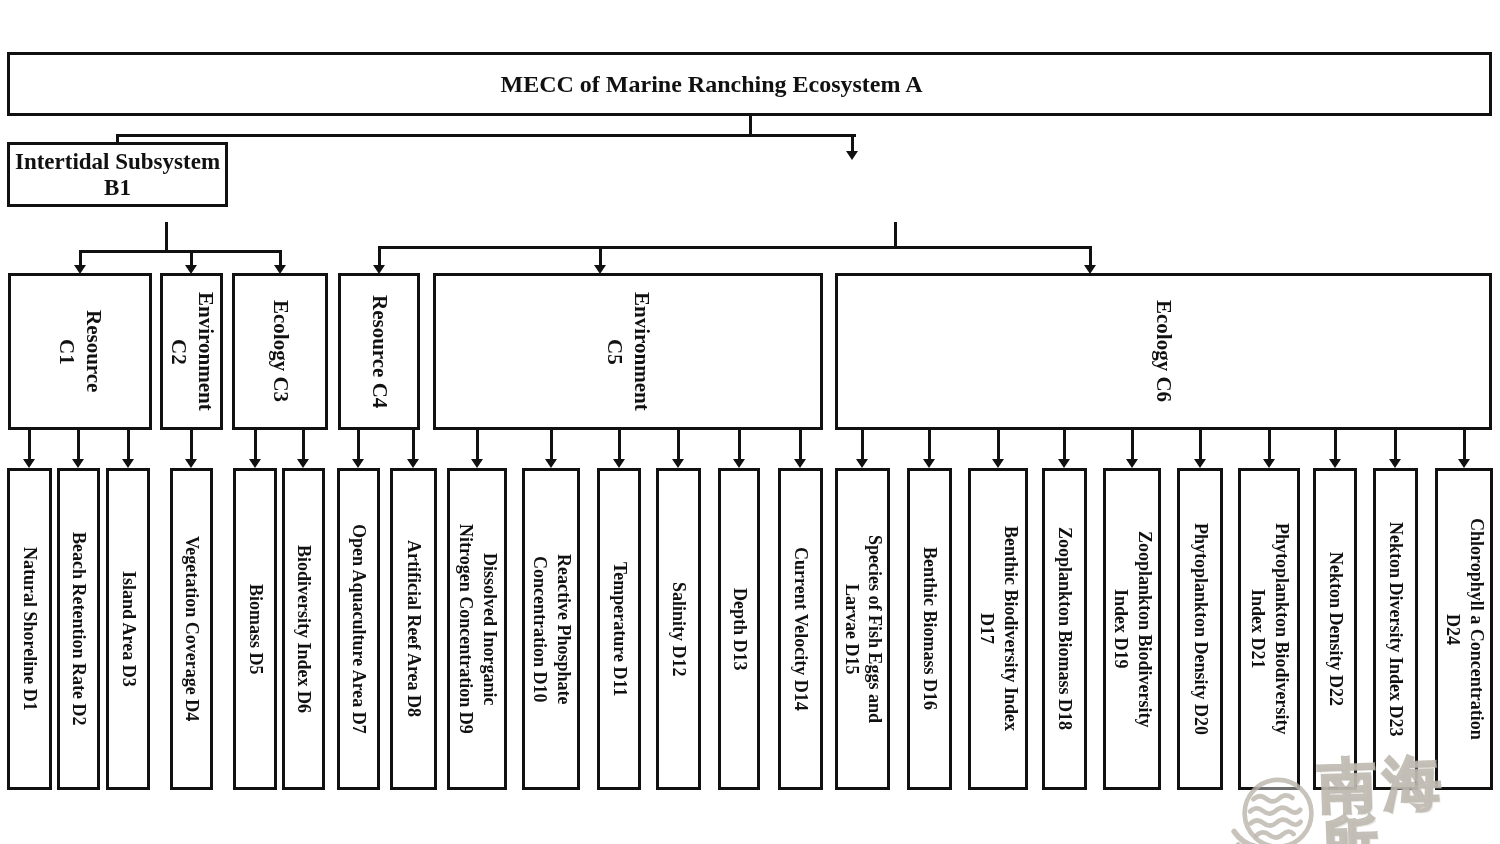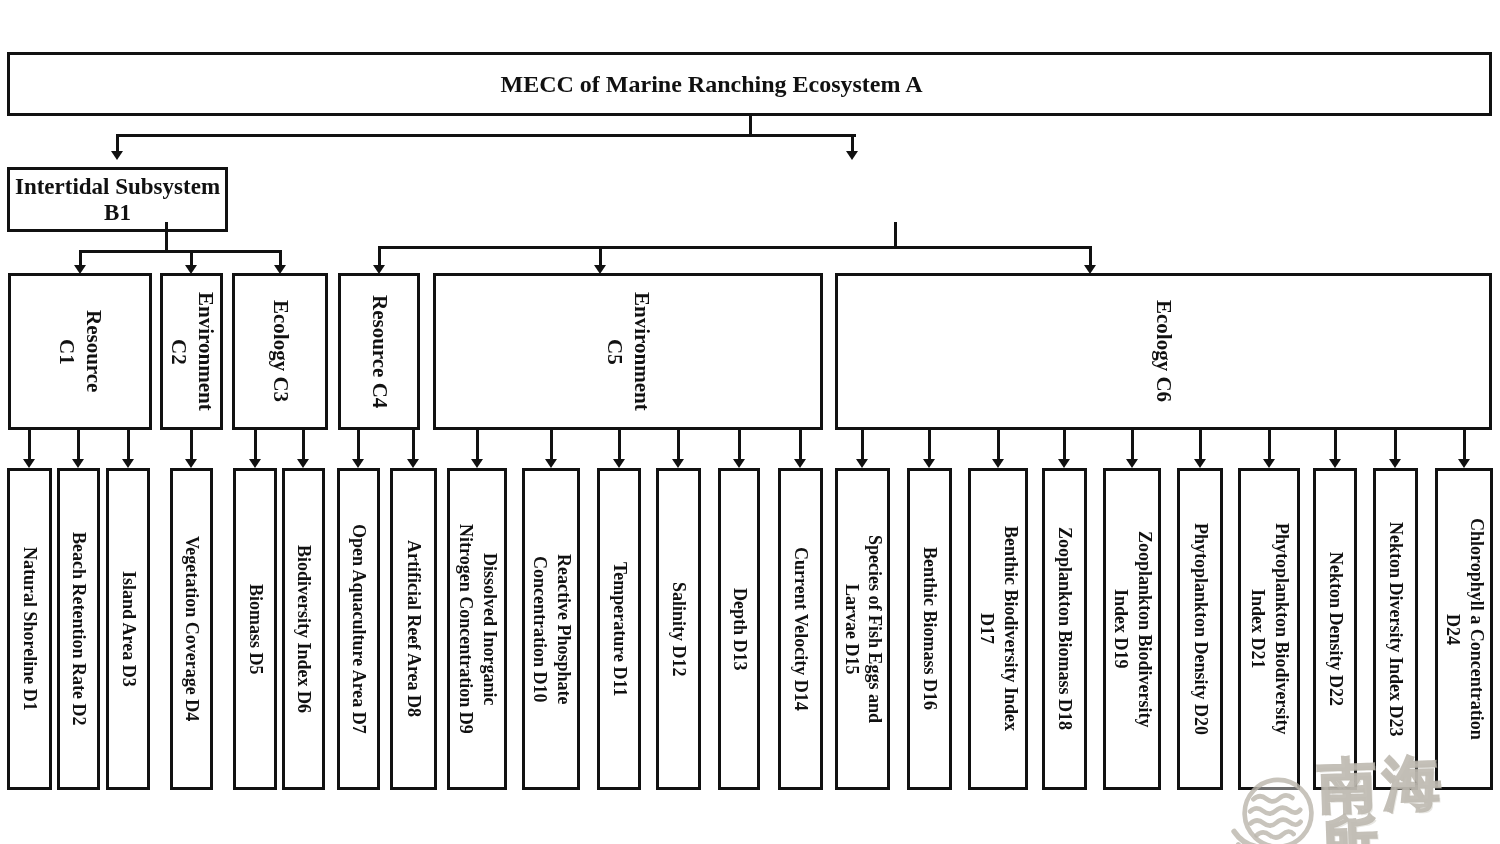--- a/index.html
+++ b/index.html
@@ -46,21 +46,21 @@
 
   <div class="node lvl-a" style="left:7px;top:52px;width:1485px;height:64px;">
     <span class="offset-a">MECC of Marine Ranching Ecosystem A</span>
   </div>
 
   <div class="vline" style="left:748.5px;top:113px;height:24px;"></div>
   <div class="hline" style="left:116px;top:134px;width:740px;"></div>
   <div class="arrow" style="left:111px;top:136px;height:24px;"></div>
   <div class="arrow" style="left:845.5px;top:136px;height:24px;"></div>
 
-  <div class="node lvl-b" style="left:7px;top:167px;width:221px;height:65px;">
+  <div class="node lvl-b" style="left:7px;top:142px;width:221px;height:65px;">
     <span>Intertidal Subsystem B1</span>
   </div>
 
   <div class="vline" style="left:165px;top:222px;height:31px;"></div>
   <div class="hline" style="left:78.5px;top:250px;width:203px;"></div>
   <div class="arrow" style="left:73.5px;top:252px;height:22px;"></div>
   <div class="arrow" style="left:185px;top:252px;height:22px;"></div>
   <div class="arrow" style="left:273.5px;top:252px;height:22px;"></div>
 
   <div class="vline" style="left:894px;top:222px;height:27px;"></div>

